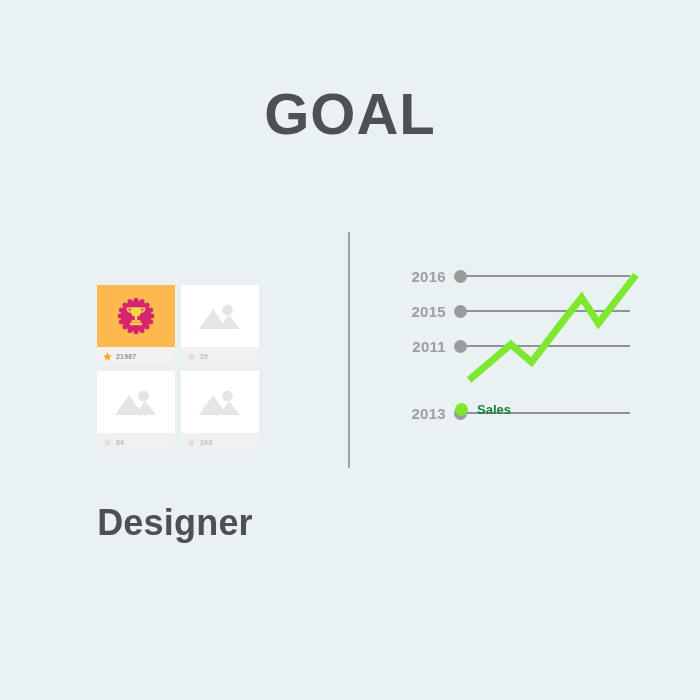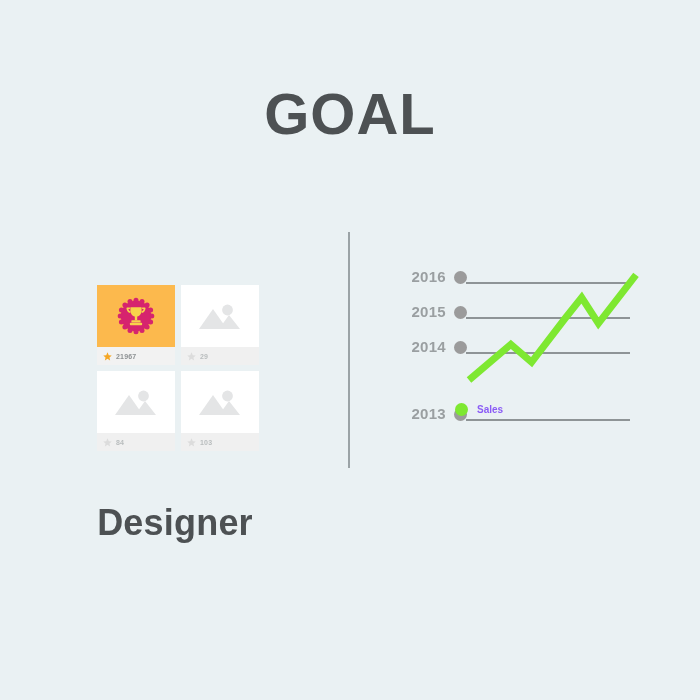--- a/index.html
+++ b/index.html
@@ -130,21 +130,21 @@
     position: absolute;
     left: 0;
     top: 0;
     width: 245px;
   }
   .chart-row {
     position: absolute;
     left: 0;
     height: 16px;
     display: flex;
-    align-items: flex-end;
+    align-items: center;
   }
   .year-label {
     width: 46px;
     text-align: right;
     font-size: 15px;
     font-weight: bold;
     color: #9a9fa1;
     line-height: 1;
     letter-spacing: 0.3px;
   }
@@ -179,23 +179,23 @@
     align-items: center;
     gap: 9px;
   }
   .legend-dot {
     width: 13px;
     height: 13px;
     border-radius: 50%;
     background: #7ee831;
   }
   .legend-label {
-    font-size: 10px;
-    font-weight: bold;
-    color: #8b5cf6;
+    font-size: 13px;
+    font-weight: bold;
+    color: #15803d;
     line-height: 1;
   }
 
   
   .caption {
     position: absolute;
     top: 505px;
     font-size: 36px;
     font-weight: bold;
     color: #4d5153;
@@ -321,21 +321,21 @@
         <span class="row-line"></span>
       </div>
 
       <div class="chart-row" style="top:35px;">
         <span class="year-label">2015</span>
         <span class="row-dot"></span>
         <span class="row-line"></span>
       </div>
 
       <div class="chart-row" style="top:70px;">
-        <span class="year-label">2014</span>
+        <span class="year-label">2011</span>
         <span class="row-dot"></span>
         <span class="row-line"></span>
       </div>
 
       <div class="chart-row" style="top:105px;margin-top:32px;">
         <span class="year-label">2013</span>
         <span class="row-dot"></span>
         <span class="row-line"></span>
       </div>
 

